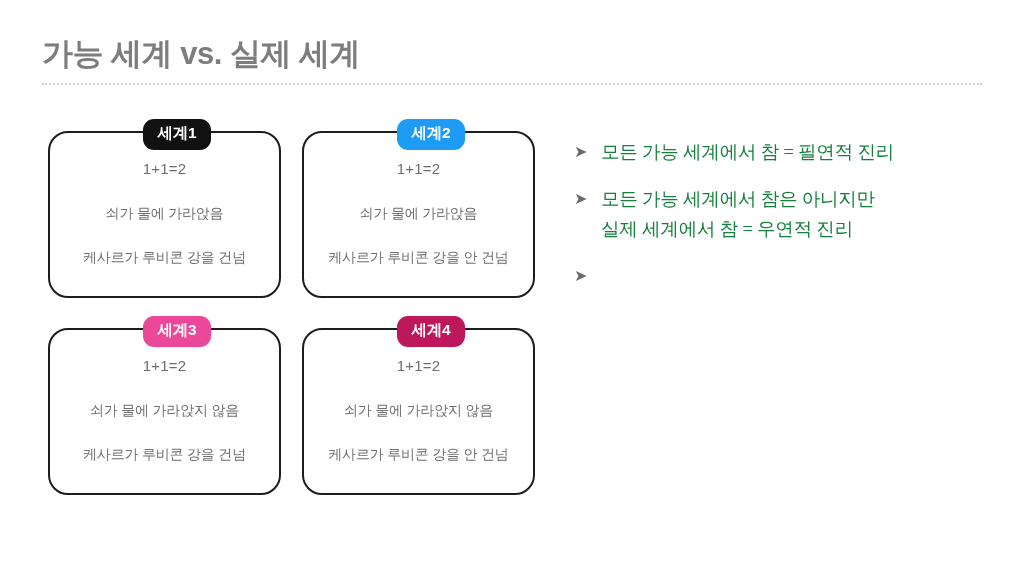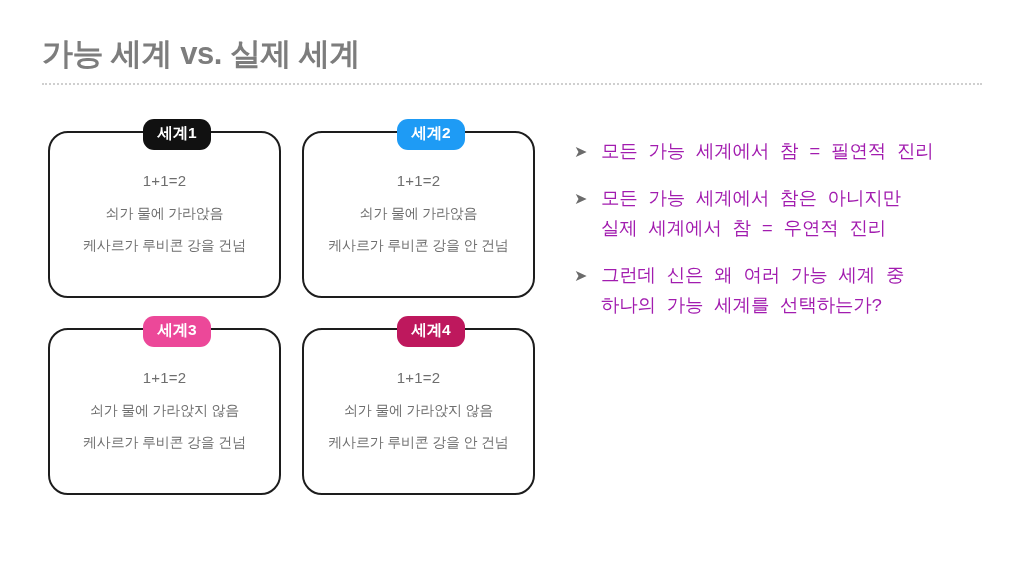--- a/index.html
+++ b/index.html
@@ -59,21 +59,21 @@
 
   .world-box {
     position: relative;
     border: 2.6px solid #1d1d1d;
     border-radius: 20px;
     background: #ffffff;
     display: flex;
     flex-direction: column;
     align-items: center;
     justify-content: center;
-    gap: 14px;
+    gap: 26px;
     padding: 14px 8px 18px;
   }
 
   .world-badge {
     position: absolute;
     top: -14px;
     left: 50%;
     transform: translateX(-32%);
     padding: 4px 15px 6px;
     border-radius: 11px;
@@ -116,23 +116,23 @@
   .note-arrow {
     flex: 0 0 auto;
     width: 27px;
     font-size: 16px;
     color: #6b6b6b;
     line-height: 1.62;
     padding-top: 1px;
   }
 
   .note-text {
-    font-family: Liberation Mono, monospace;
+    font-family: Liberation Serif, serif;
     font-size: 18.5px;
-    color: #a21caf;
+    color: #15803d;
     line-height: 1.62;
     letter-spacing: -0.2px;
     white-space: pre-line;
   }
 
   .note-conclusion {
     margin-top: 21px;
     margin-left: 27px;
     font-family: "Liberation Serif", "DejaVu Serif", serif;
     font-size: 18.5px;
@@ -193,20 +193,18 @@
     </div>
 
     <div class="note-item">
       <span class="note-arrow">➤</span>
       <span class="note-text">모든 가능 세계에서 참은 아니지만
 실제 세계에서 참 = 우연적 진리</span>
     </div>
 
     <div class="note-item">
       <span class="note-arrow">➤</span>
-      <span class="note-text">그런데 신은 왜 여러 가능 세계 중
-하나의 가능 세계를 선택하는가?</span>
     </div>
 
 
   </div>
 
 </div>
 
 </body></html>

